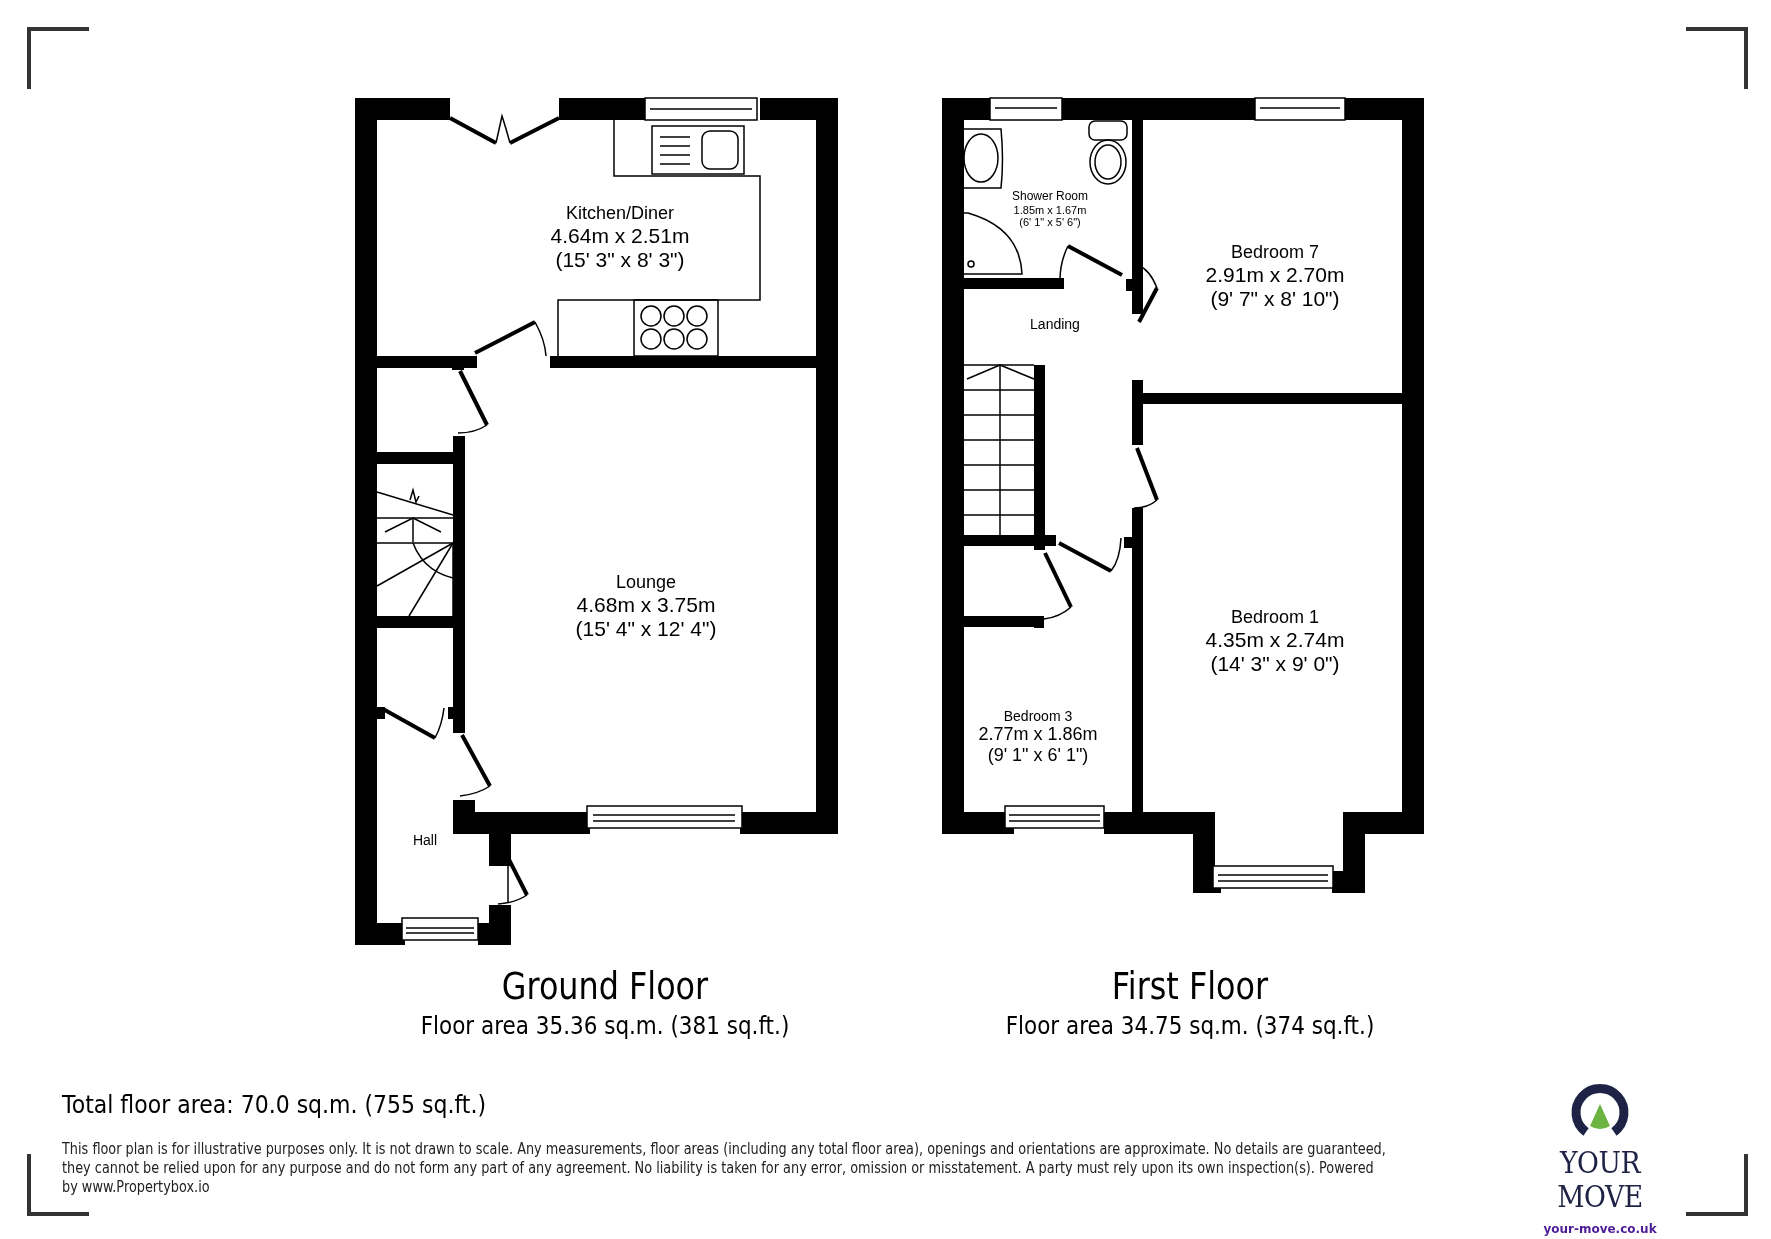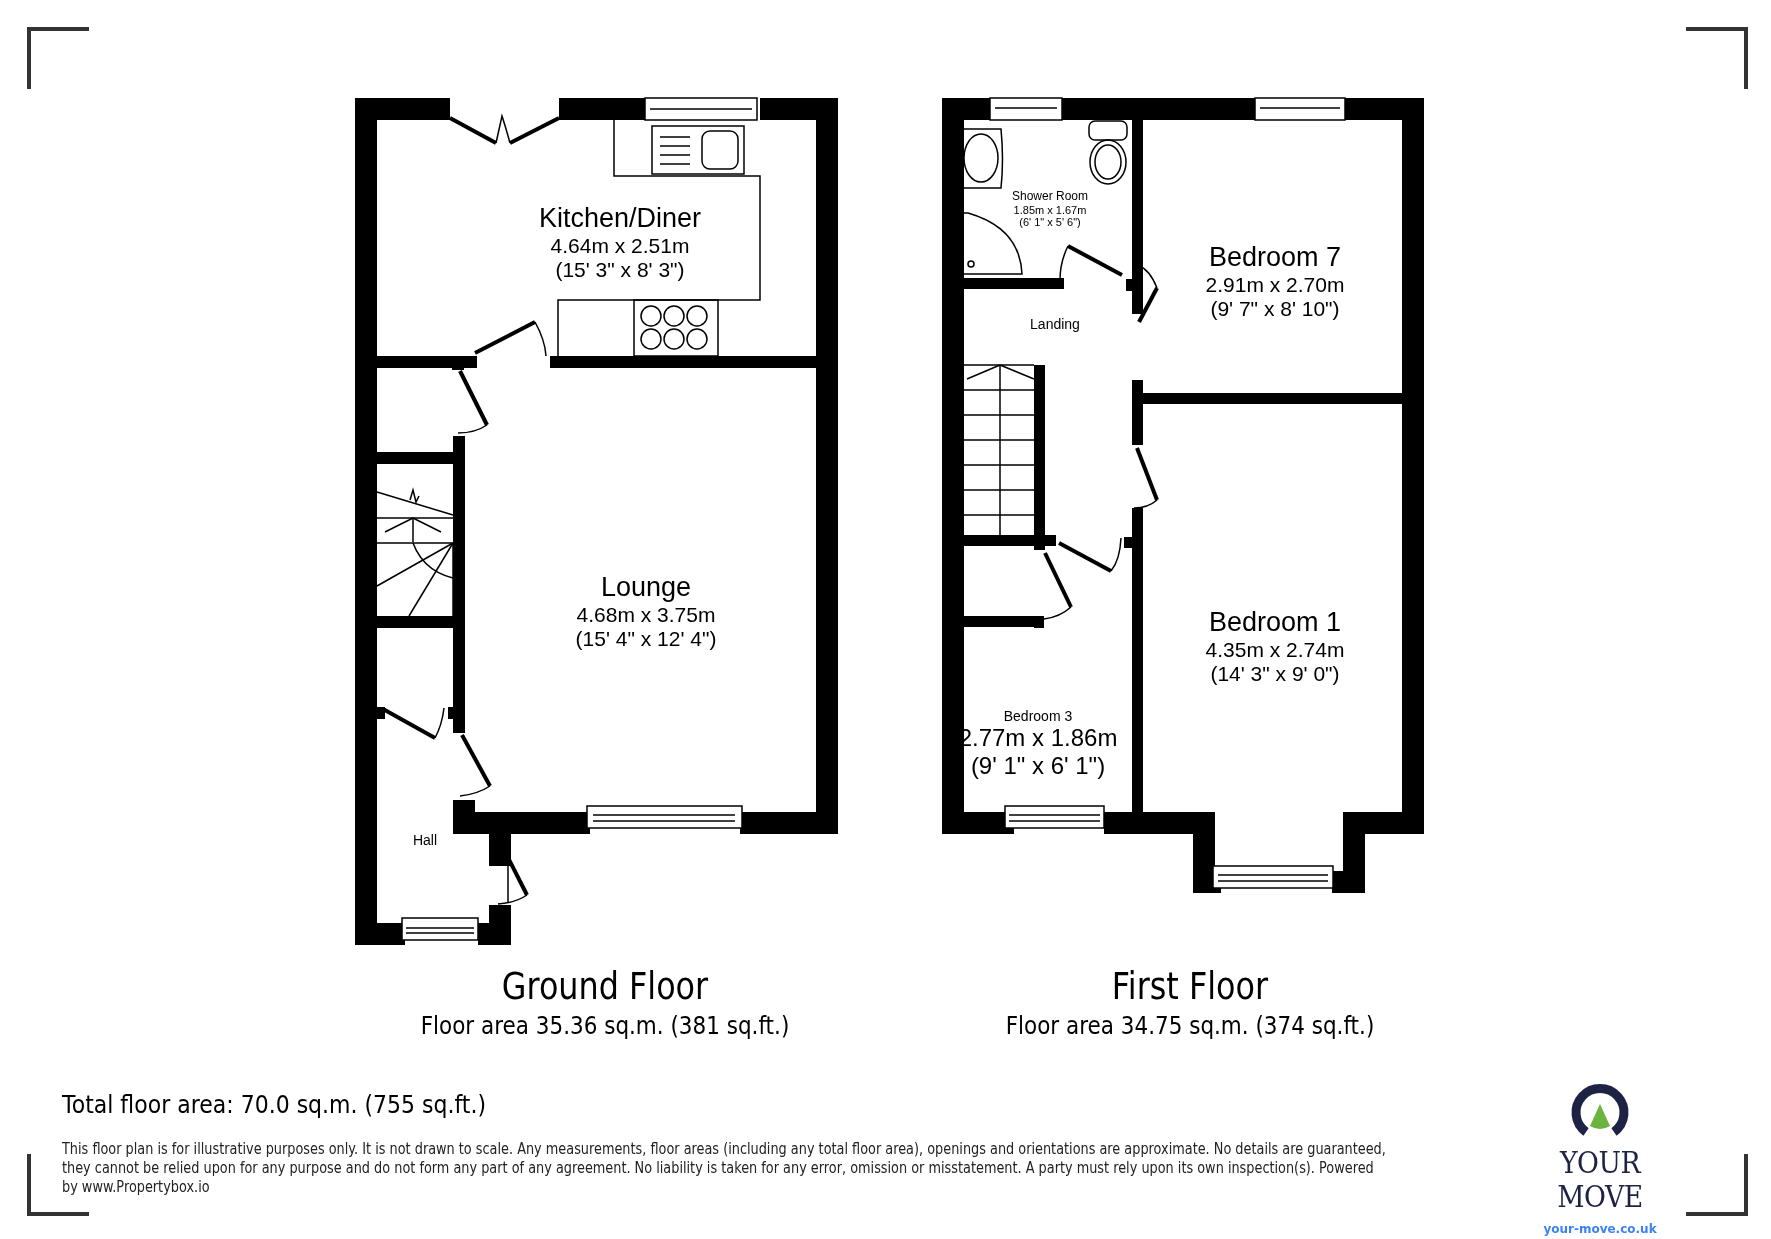--- a/index.html
+++ b/index.html
@@ -1,32 +1,32 @@
 <!DOCTYPE html>
 <html><head>
 <meta charset="utf-8">
 <style>
   html, body { margin: 0; padding: 0; background: #ffffff; }
   body { width: 1771px; height: 1239px; position: relative; overflow: hidden; font-family: "Liberation Sans", sans-serif; }
   .plan { position: absolute; left: 0; top: 0; width: 1771px; height: 1239px; }
   .lbl { position: absolute; text-align: center; color: #000; line-height: 1.15; font-family: "Liberation Sans", sans-serif; }
-  .lbl .name { display: block; font-size: 27px; }
+  .lbl .name { display: block; font-size: 18px; }
   .lbl .dim { display: block; font-size: 21px; }
   .lbl.small .name { font-size: 12px; }
   .lbl.small .dim { font-size: 11px; }
   .lbl.mid .name { font-size: 14px; }
-  .lbl.mid .dim { font-size: 24px; }
+  .lbl.mid .dim { font-size: 18px; }
   .floor-title { position: absolute; text-align: center; font-family: "DejaVu Sans", sans-serif; color: #000; transform: scaleX(0.86); transform-origin: center top; }
   .floor-title .t { display: block; font-size: 37px; line-height: 44px; }
   .floor-title .a { display: block; font-size: 25px; line-height: 34px; }
   .total { position: absolute; left: 62px; top: 1090px; font-family: "DejaVu Sans", sans-serif; font-size: 25px; color: #000; transform: scaleX(0.88); transform-origin: left top; white-space: nowrap; }
   .disclaimer { position: absolute; left: 62px; top: 1140px; width: 1600px; font-family: "DejaVu Sans", sans-serif; font-size: 15.5px; line-height: 19px; color: #222; transform: scaleX(0.83); transform-origin: left top; }
   .logo { position: absolute; left: 1510px; top: 1082px; width: 180px; text-align: center; }
   .logo .brand { display: block; font-family: "DejaVu Serif", serif; font-size: 29px; color: #1e2245; letter-spacing: -0.5px; margin-top: 4px; transform: scaleX(0.92); }
-  .logo .url { display: block; font-family: "DejaVu Sans", sans-serif; font-size: 12px; font-weight: bold; color: #3b82f6; margin-top: 8px; }
+  .logo .url { display: block; font-family: "DejaVu Sans", sans-serif; font-size: 12px; font-weight: bold; color: #4c1d95; margin-top: 8px; }
   .corner { position: absolute; width: 58px; height: 58px; border-color: #333; border-style: solid; border-width: 0; }
 </style>
 </head>
 <body>
 
 <div class="corner" style="left:27px;top:27px;border-left-width:4px;border-top-width:4px;"></div>
 <div class="corner" style="left:1686px;top:27px;border-right-width:4px;border-top-width:4px;"></div>
 <div class="corner" style="left:27px;top:1154px;border-left-width:4px;border-bottom-width:4px;"></div>
 <div class="corner" style="left:1686px;top:1154px;border-right-width:4px;border-bottom-width:4px;"></div>
 

